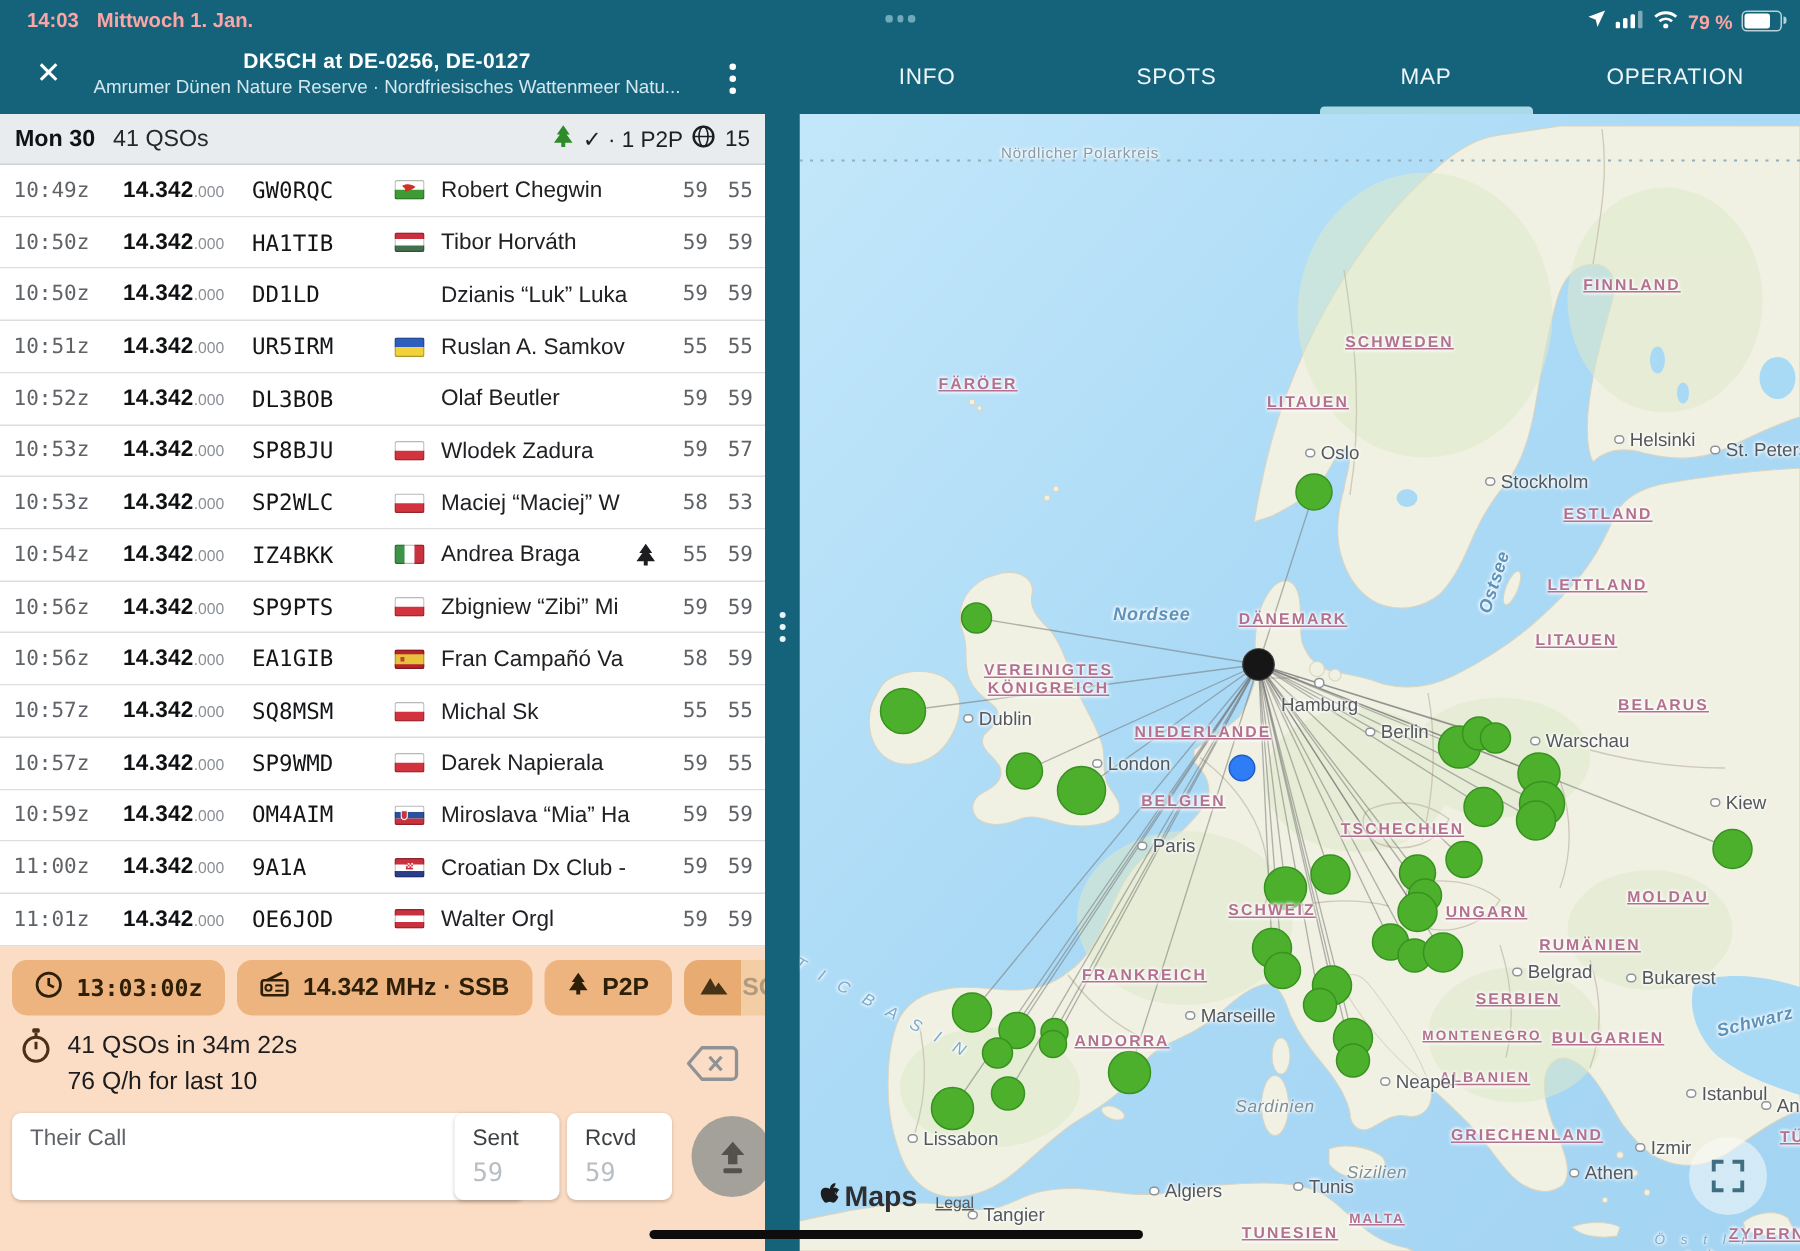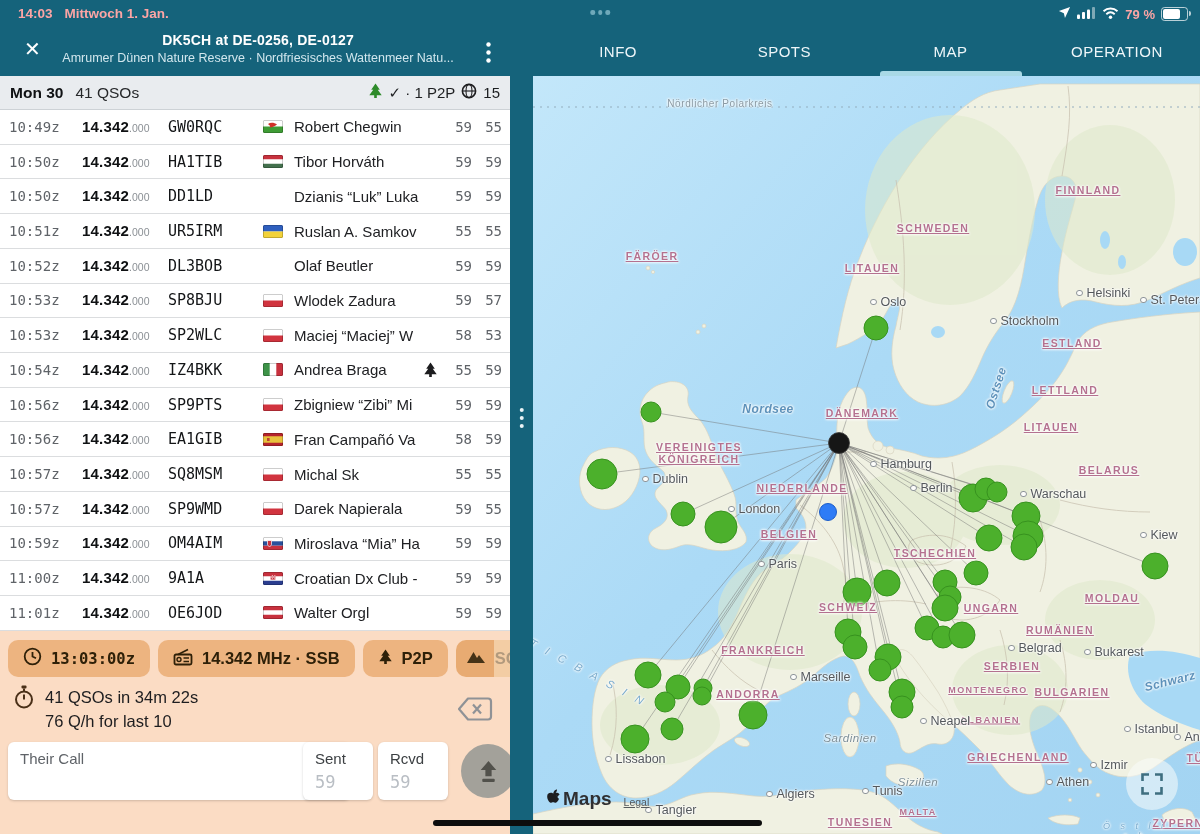--- a/index.html
+++ b/index.html
@@ -686,21 +686,21 @@
           <span>Helsinki</span>
         </div>
         <div class="mlabel city" style="transform: translate(0px, -50%); left: 607px; top: 224px;">
           <span class="cmark"></span>
           <span>St. Petersb</span>
         </div>
         <div class="mlabel city" style="transform: translate(0px, -50%); left: 457px; top: 245px;">
           <span class="cmark"></span>
           <span>Stockholm</span>
         </div>
-        <div class="mlabel city" style="transform: translate(0px, -50%); left: 337px; top: 388px;">
+        <div class="mlabel city" style="transform: translate(0px, -50%); left: 321px; top: 388px; flex-direction: column;">
           <span class="cmark"></span>
           <span>Hamburg</span>
         </div>
         <div class="mlabel city" style="transform: translate(0px, -50%); left: 377px; top: 412px;">
           <span class="cmark"></span>
           <span>Berlin</span>
         </div>
         <div class="mlabel city" style="transform: translate(0px, -50%); left: 487px; top: 418px;">
           <span class="cmark"></span>
           <span>Warschau</span>

